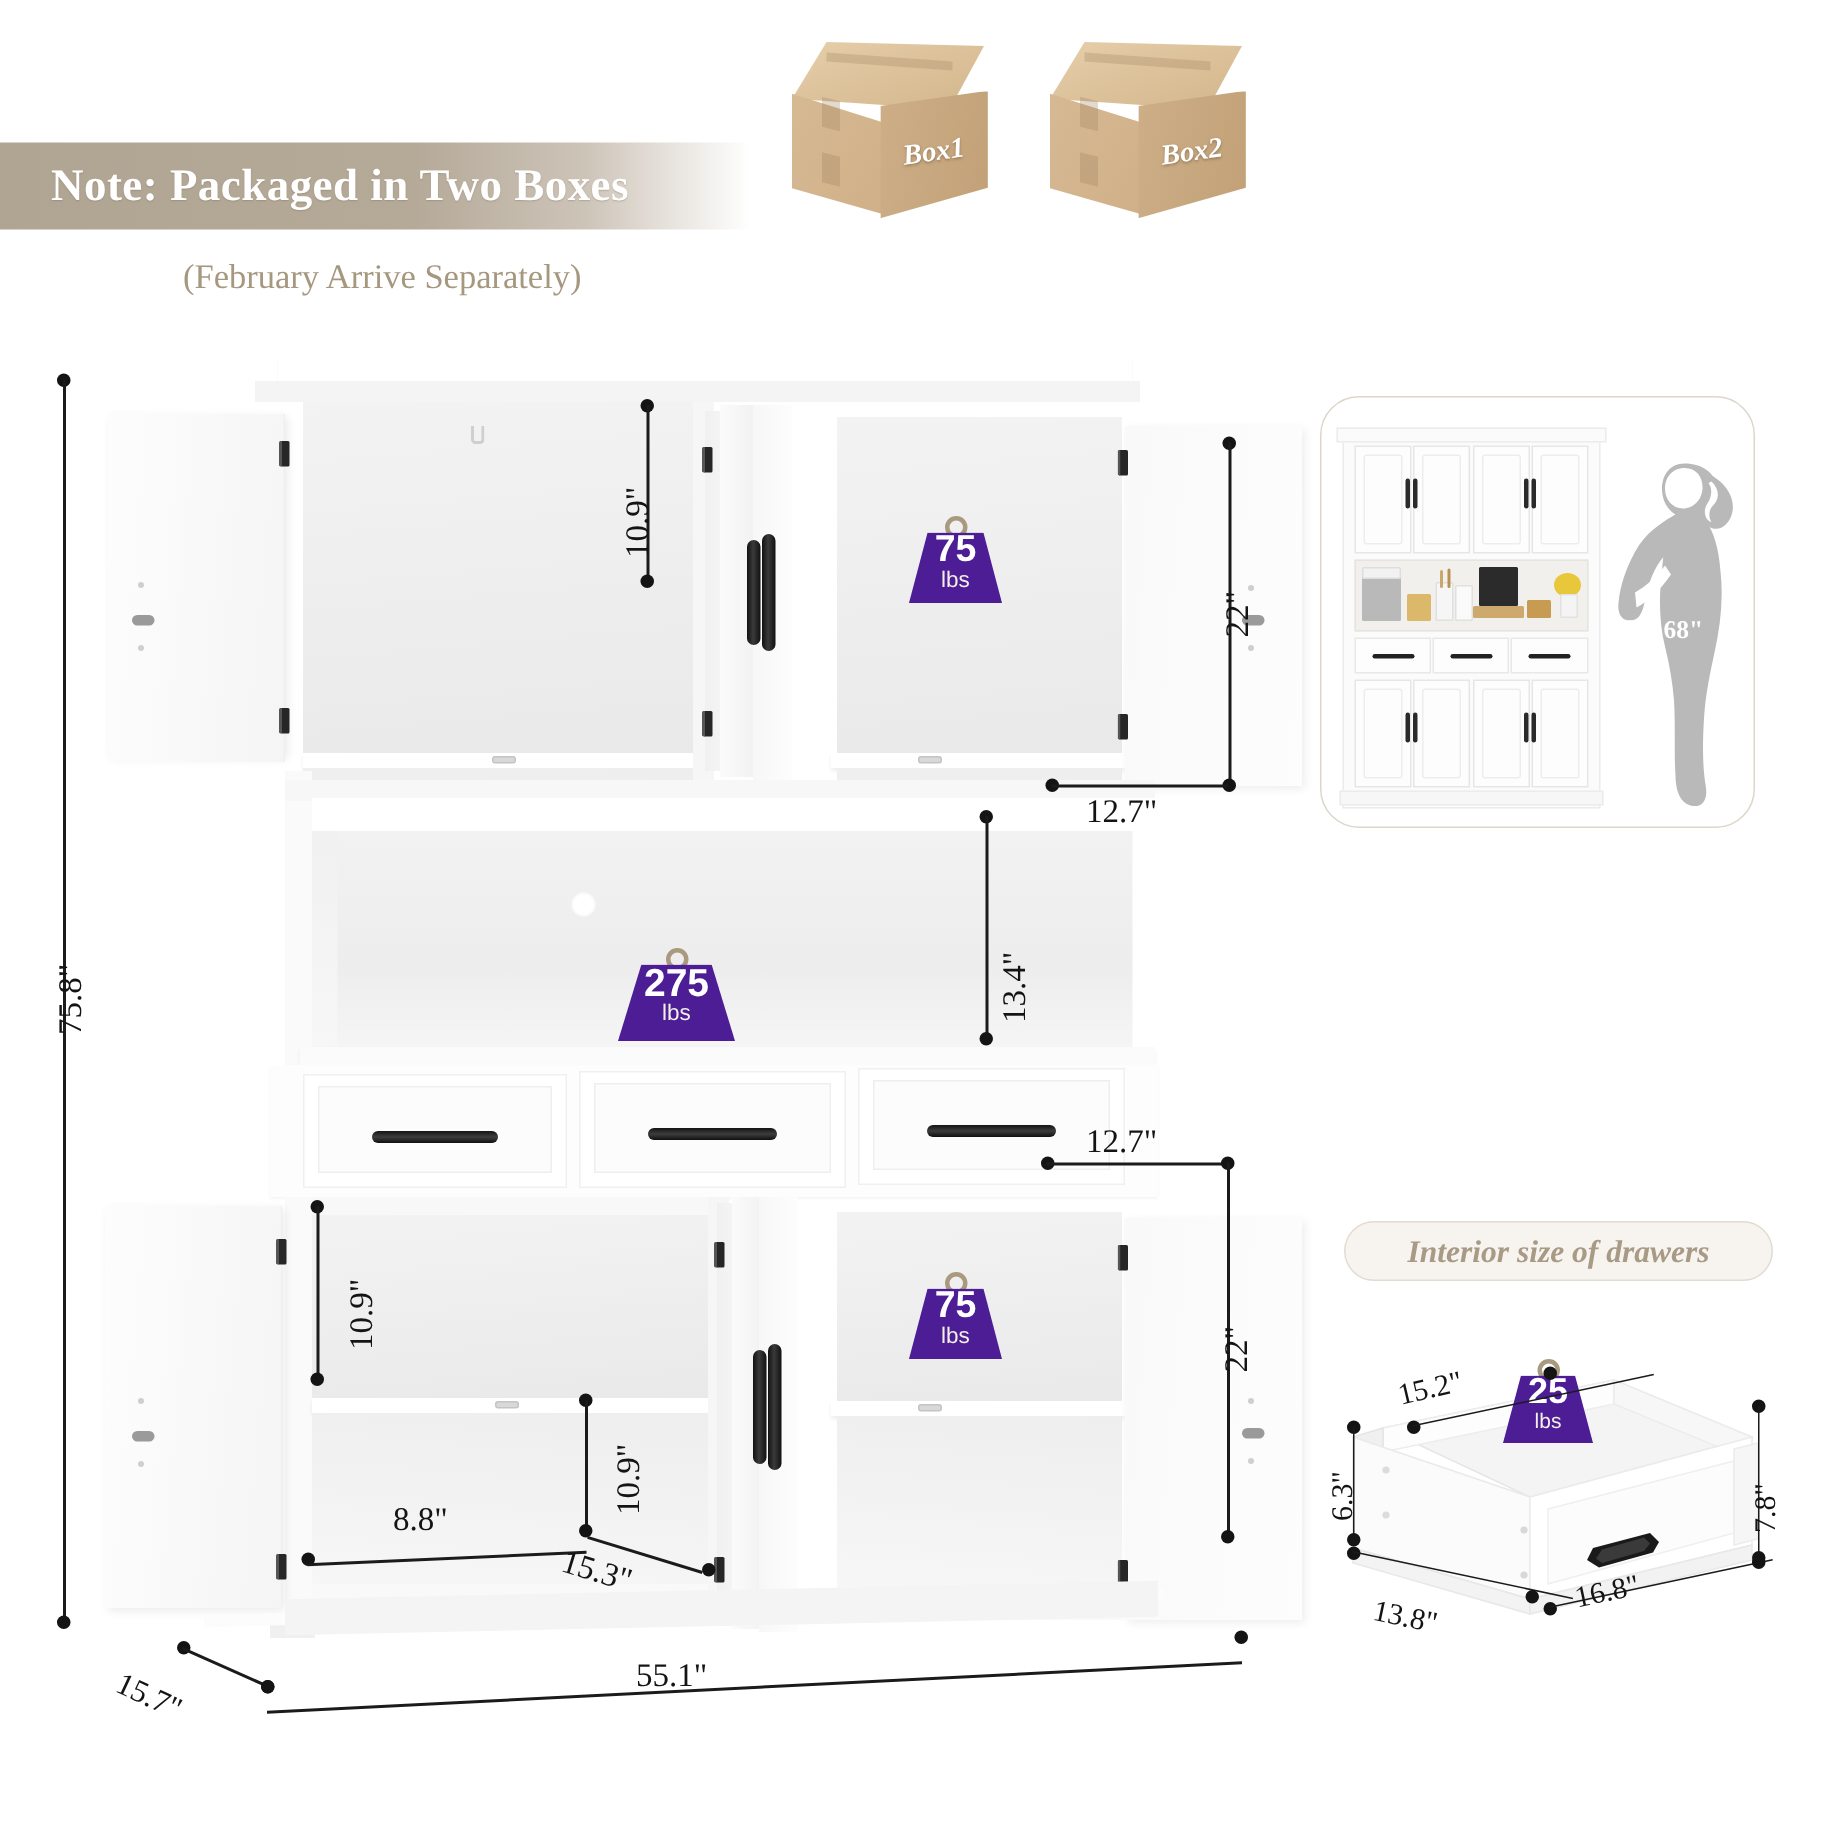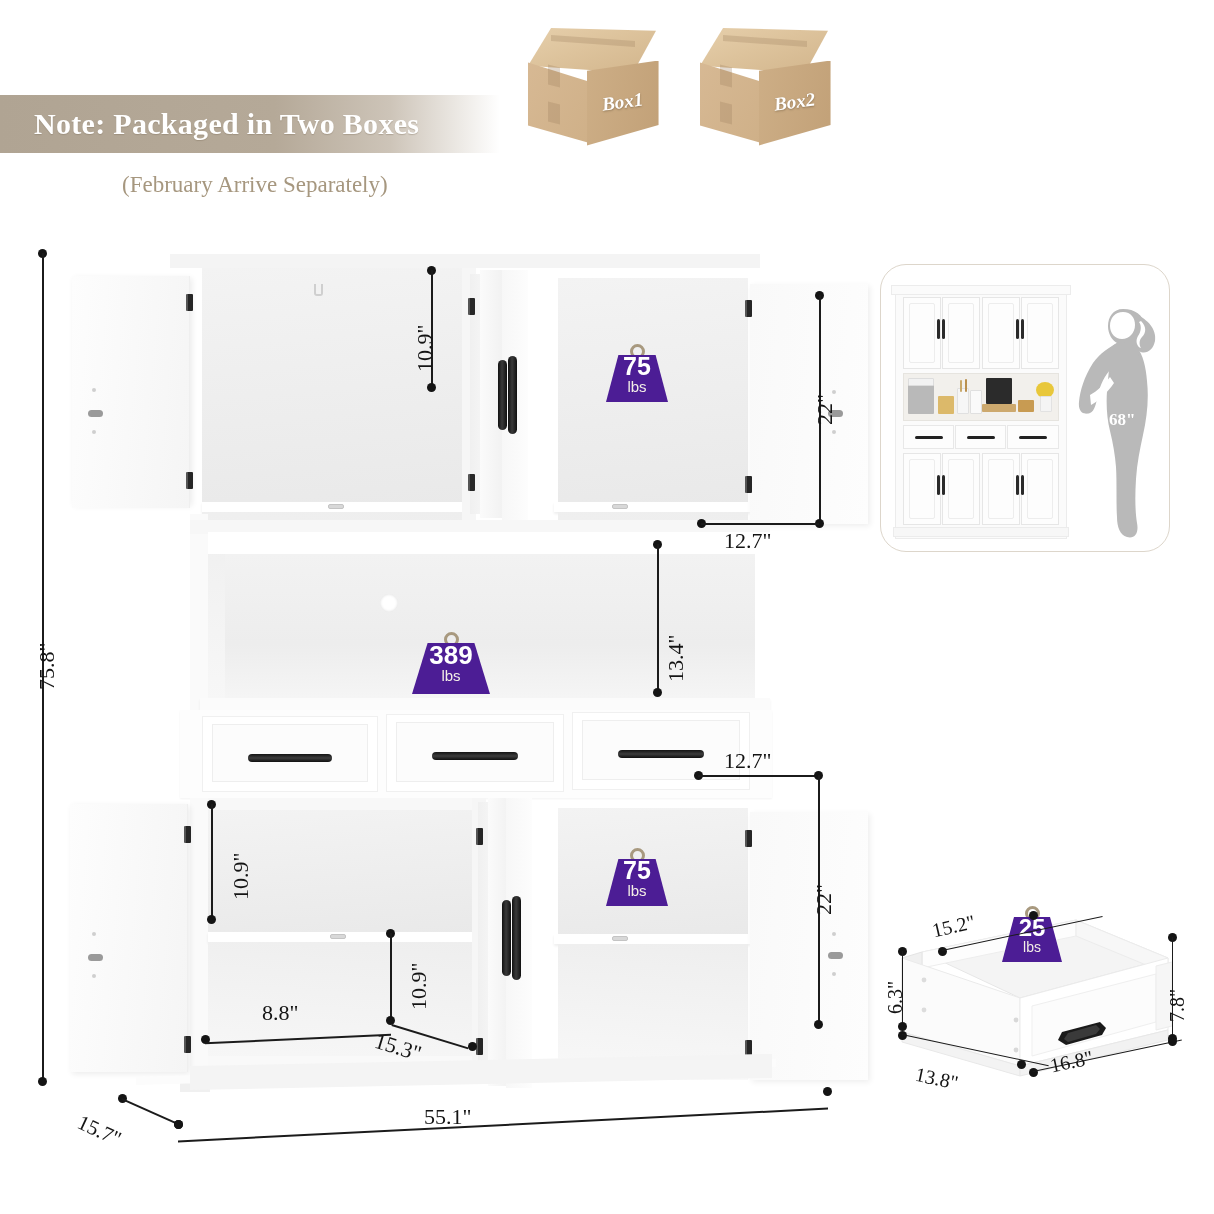--- a/index.html
+++ b/index.html
@@ -260,21 +260,21 @@
     <div class="face" style="left:140px; top:282px; width:18px; height:258px; background:#fafafa;"></div>
     <div class="face" style="left:140px; top:288px; width:580px; height:14px; background:#f7f7f7;"></div>
     <div class="face" style="left:158px; top:300px; width:562px; height:22px; background:#ffffff;"></div>
     <div class="face shadowA" style="left:175px; top:322px; width:530px; height:150px; background:linear-gradient(180deg,#f2f2f2 0%,#ededed 60%,#f6f6f6 100%);"></div>
     <div style="position:absolute; left:330px; top:362px; width:18px; height:18px; border-radius:50%; background:#fff; box-shadow:inset 0 0 3px rgba(0,0,0,.14);"></div>
     <div class="face" style="left:150px; top:466px; width:570px; height:16px; background:#fbfbfb; box-shadow:0 2px 3px rgba(0,0,0,.06);"></div>
 
     <div class="badge b275" style="left:362px; top:400px;">
       <div class="ring"></div>
       <div class="body">
-        <span class="num">389</span>
+        <span class="num">275</span>
         <span class="unit">lbs</span>
       </div>
     </div>
 
     <div class="face" style="left:130px; top:478px; width:592px; height:88px; background:#fdfdfd; box-shadow:0 1px 2px rgba(0,0,0,.05);"></div>
 
     <div class="face" style="left:152px; top:484px; width:176px; height:76px; background:#ffffff; border:1px solid #f0f0f0;"></div>
     <div class="face" style="left:162px; top:492px; width:156px; height:58px; background:#fcfcfc; border:1px solid #eeeeee;"></div>
     <div class="handle-h" style="left:198px; top:522px; width:84px;"></div>
 
@@ -454,20 +454,23 @@
         <path d="M46 2 C36 2 31 10 31 19 C31 27 35 33 40 36 C33 40 23 46 16 56 C7 70 3 84 2 95 C1 104 6 108 11 106 C16 104 17 96 19 88 C21 78 26 68 32 62 L30 84 C29 98 30 112 33 124 C36 136 38 148 39 160 C40 176 39 196 40 210 C40 220 43 228 50 230 C58 232 62 226 60 216 C58 204 58 188 59 172 C60 156 63 142 66 128 C70 110 72 92 70 74 C69 60 66 48 60 40 C66 34 70 26 68 18 C66 8 58 2 46 2 Z M58 18 C58 26 52 32 45 32 C38 32 33 26 33 19 C33 11 38 5 46 5 C54 5 58 11 58 18 Z" fill="#b9b9b9"></path>
         <path d="M40 36 C46 34 54 36 58 42 C64 50 67 62 68 74 C70 92 68 110 64 128 C61 142 58 156 57 172 C56 188 56 204 58 216 C60 226 55 230 49 228 C44 226 42 220 42 210 C41 196 42 176 41 160 C40 148 38 136 35 124 C32 112 31 98 32 84 L34 62 C28 68 23 78 21 88 C19 96 18 104 13 106 C8 108 3 104 4 95 C5 84 9 70 18 56 C25 46 34 40 40 36 Z" fill="#b9b9b9"></path>
         <path d="M13 88 C20 84 27 78 33 70 L37 76 C30 86 22 94 14 98 Z" fill="#ffffff"></path>
         <path d="M60 8 C70 12 80 22 78 34 C76 44 68 48 62 44 C58 40 58 34 62 30 C66 26 68 20 62 14 Z" fill="#b9b9b9"></path>
         <path d="M64 14 C70 20 69 26 65 30 C62 33 62 38 64 41 C60 40 58 34 61 29 C64 25 65 19 62 15 Z" fill="#ffffff"></path>
       </svg>
       <div class="sil-label" style="left:32px; top:103px;">68"</div>
     </div>
   </div>
 
+  <div class="pill" style="left:896px; top:814px; width:286px; height:40px;">
+    <span>Interior size of drawers</span>
+  </div>
 
   <div class="dw" style="left:880px; top:880px; width:320px; height:240px;">
     <svg viewBox="0 0 320 240" width="320" height="240" aria-hidden="true">
 
       <polygon points="42,72 196,40 288,78 140,118" fill="#f4f4f4" stroke="#e6e6e6" stroke-width="1"></polygon>
 
       <polygon points="42,72 196,40 196,56 42,88" fill="#fdfdfd" stroke="#ededed" stroke-width="1"></polygon>
 
       <polygon points="196,40 288,78 288,94 196,56" fill="#f7f7f7" stroke="#ececec" stroke-width="1"></polygon>
 

